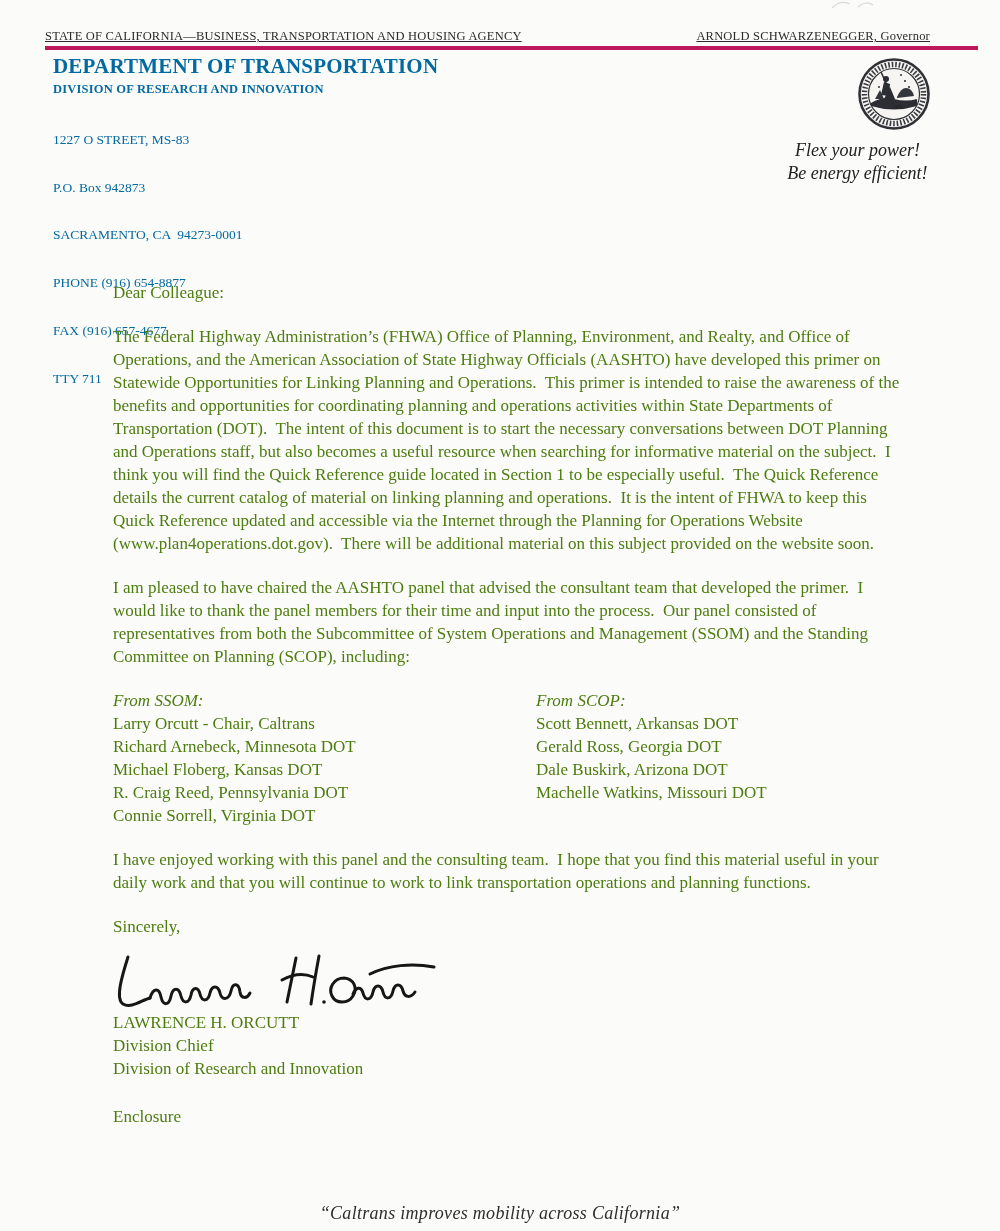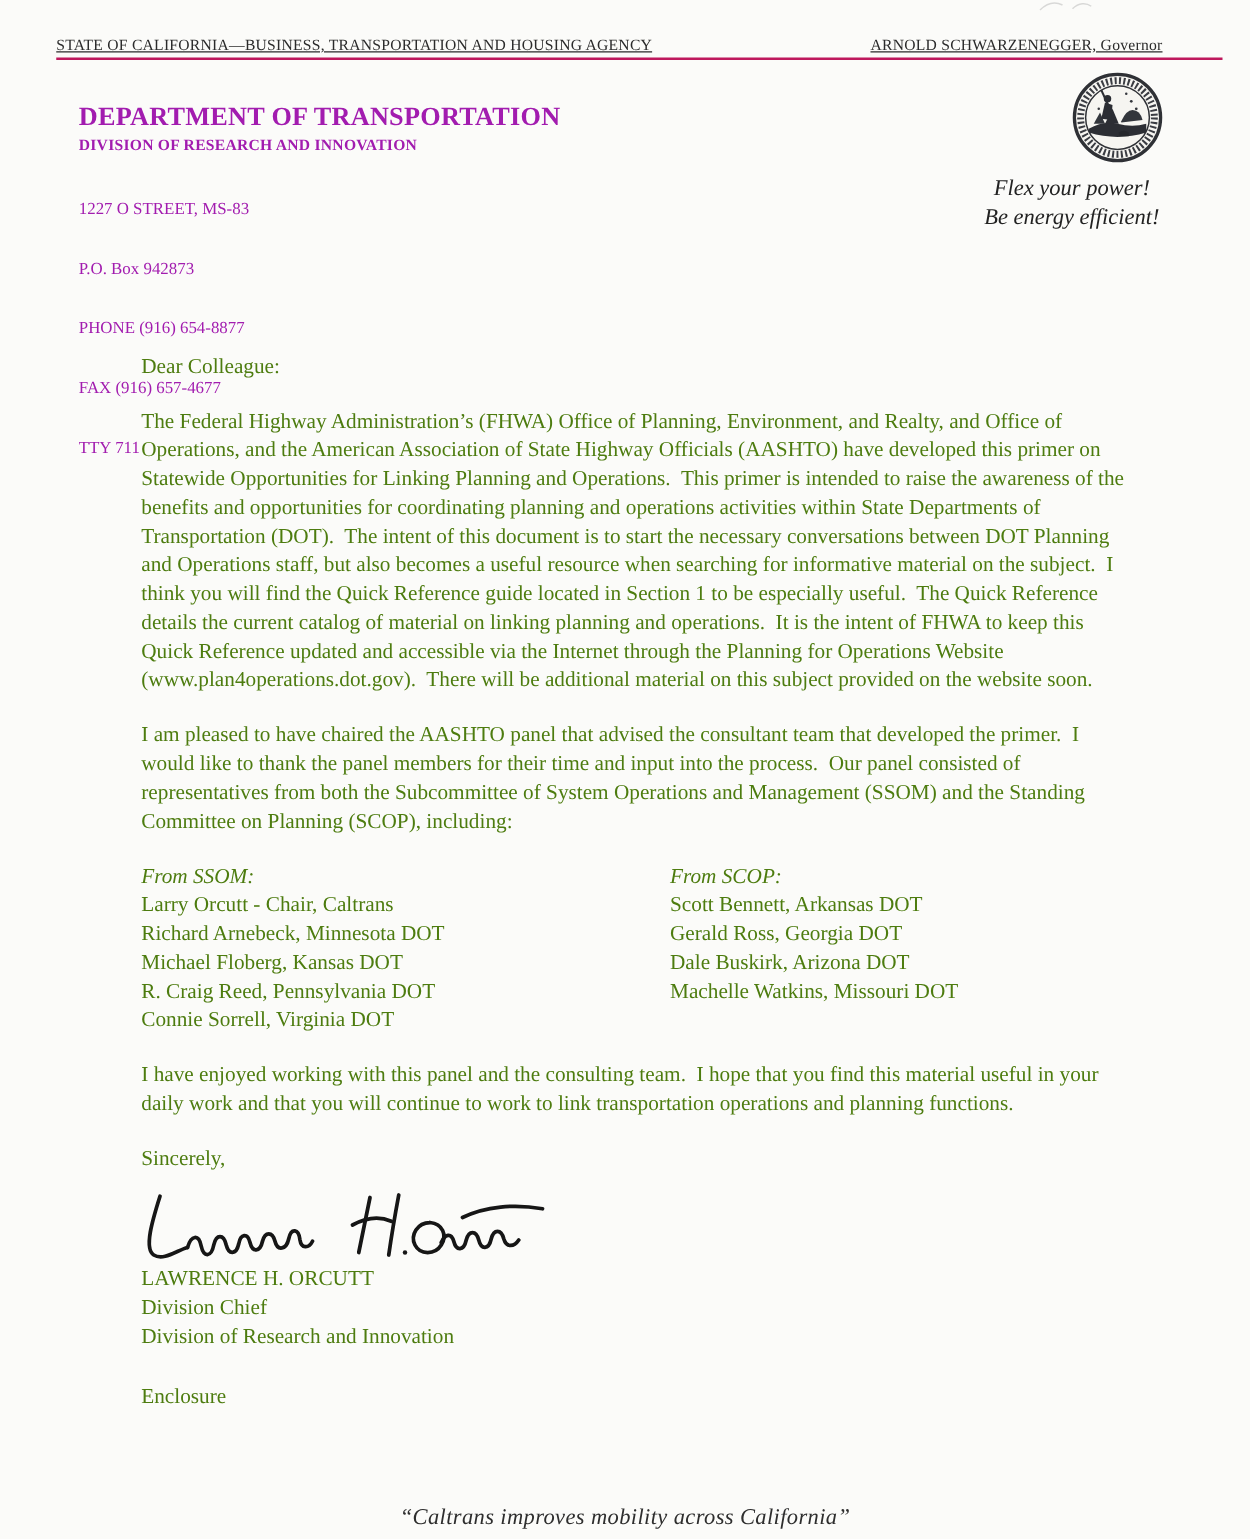--- a/index.html
+++ b/index.html
@@ -10,29 +10,29 @@
     color: #262626;
     position: relative;
     overflow: hidden;
   }
   .page { position: absolute; inset: 0; }
 
   
   .topbar {
     position: absolute; left: 45px; right: 22px; top: 29px;
     display: flex; justify-content: space-between; align-items: flex-end;
-    border-bottom: 2px solid #be185d;
+    border-bottom: 4px solid #be185d;
     padding-bottom: 2px;
     font-size: 12.5px; letter-spacing: 0.2px; color: #2b2b2b;
   }
   .topbar .agency { text-decoration: underline; }
   .topbar .governor { text-decoration: underline; padding-right: 48px; }
 
   
-  .letterhead { position: absolute; left: 63px; top: 54px; color: #a21caf; margin-top: 27px; }
+  .letterhead { position: absolute; left: 53px; top: 54px; color: #0369a1; }
   .dept { font-size: 21px; font-weight: bold; letter-spacing: 0.2px; }
   .division-h { font-size: 12.5px; font-weight: bold; margin-top: 3px; letter-spacing: 0.2px; }
   .addr { font-size: 13.5px; line-height: 1.18; margin-top: 3px; white-space: pre-wrap; }
 
   
   .seal-wrap { position: absolute; left: 857px; top: 57px; width: 74px; height: 74px; }
 
   
   .tagline {
     position: absolute; left: 775px; top: 139px; width: 165px;
@@ -82,20 +82,21 @@
     <span class="agency">STATE OF CALIFORNIA—BUSINESS, TRANSPORTATION AND HOUSING AGENCY</span>
     <span class="governor">ARNOLD SCHWARZENEGGER, Governor</span>
   </div>
 
   <div class="letterhead">
     <div class="dept">DEPARTMENT OF TRANSPORTATION</div>
     <div class="division-h">DIVISION OF RESEARCH AND INNOVATION</div>
     <div class="addr">
       <div>1227 O STREET, MS-83</div>
       <div>P.O. Box 942873</div>
+      <div>SACRAMENTO, CA  94273-0001</div>
       <div>PHONE (916) 654-8877</div>
       <div>FAX (916) 657-4677</div>
       <div>TTY 711</div>
     </div>
   </div>
 
   <div class="seal-wrap">
     <svg width="74" height="74" viewBox="0 0 74 74">
       <circle cx="37" cy="37" r="34.5" fill="#f6f5f1" stroke="#2f3136" stroke-width="2.6"></circle>
       <circle cx="37" cy="37" r="29.5" fill="none" stroke="#3a3c42" stroke-width="5.5" stroke-dasharray="1.6 1.9"></circle>

